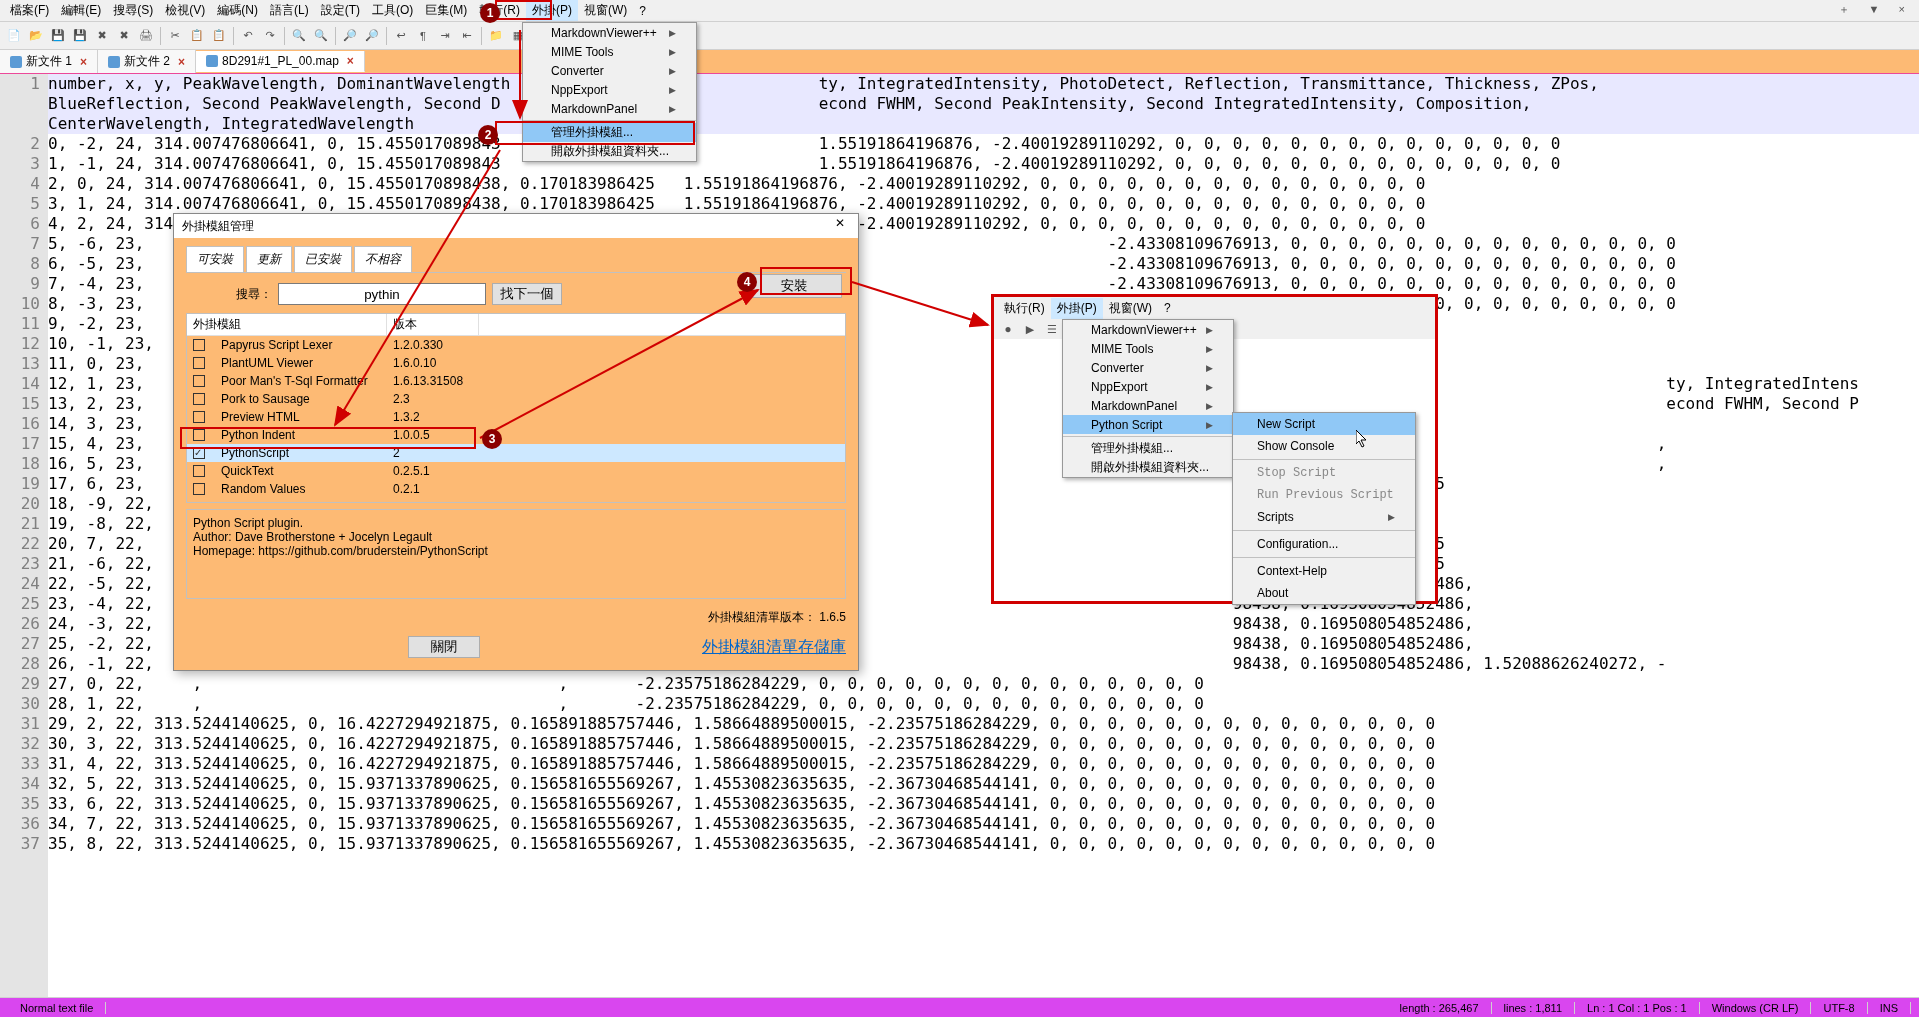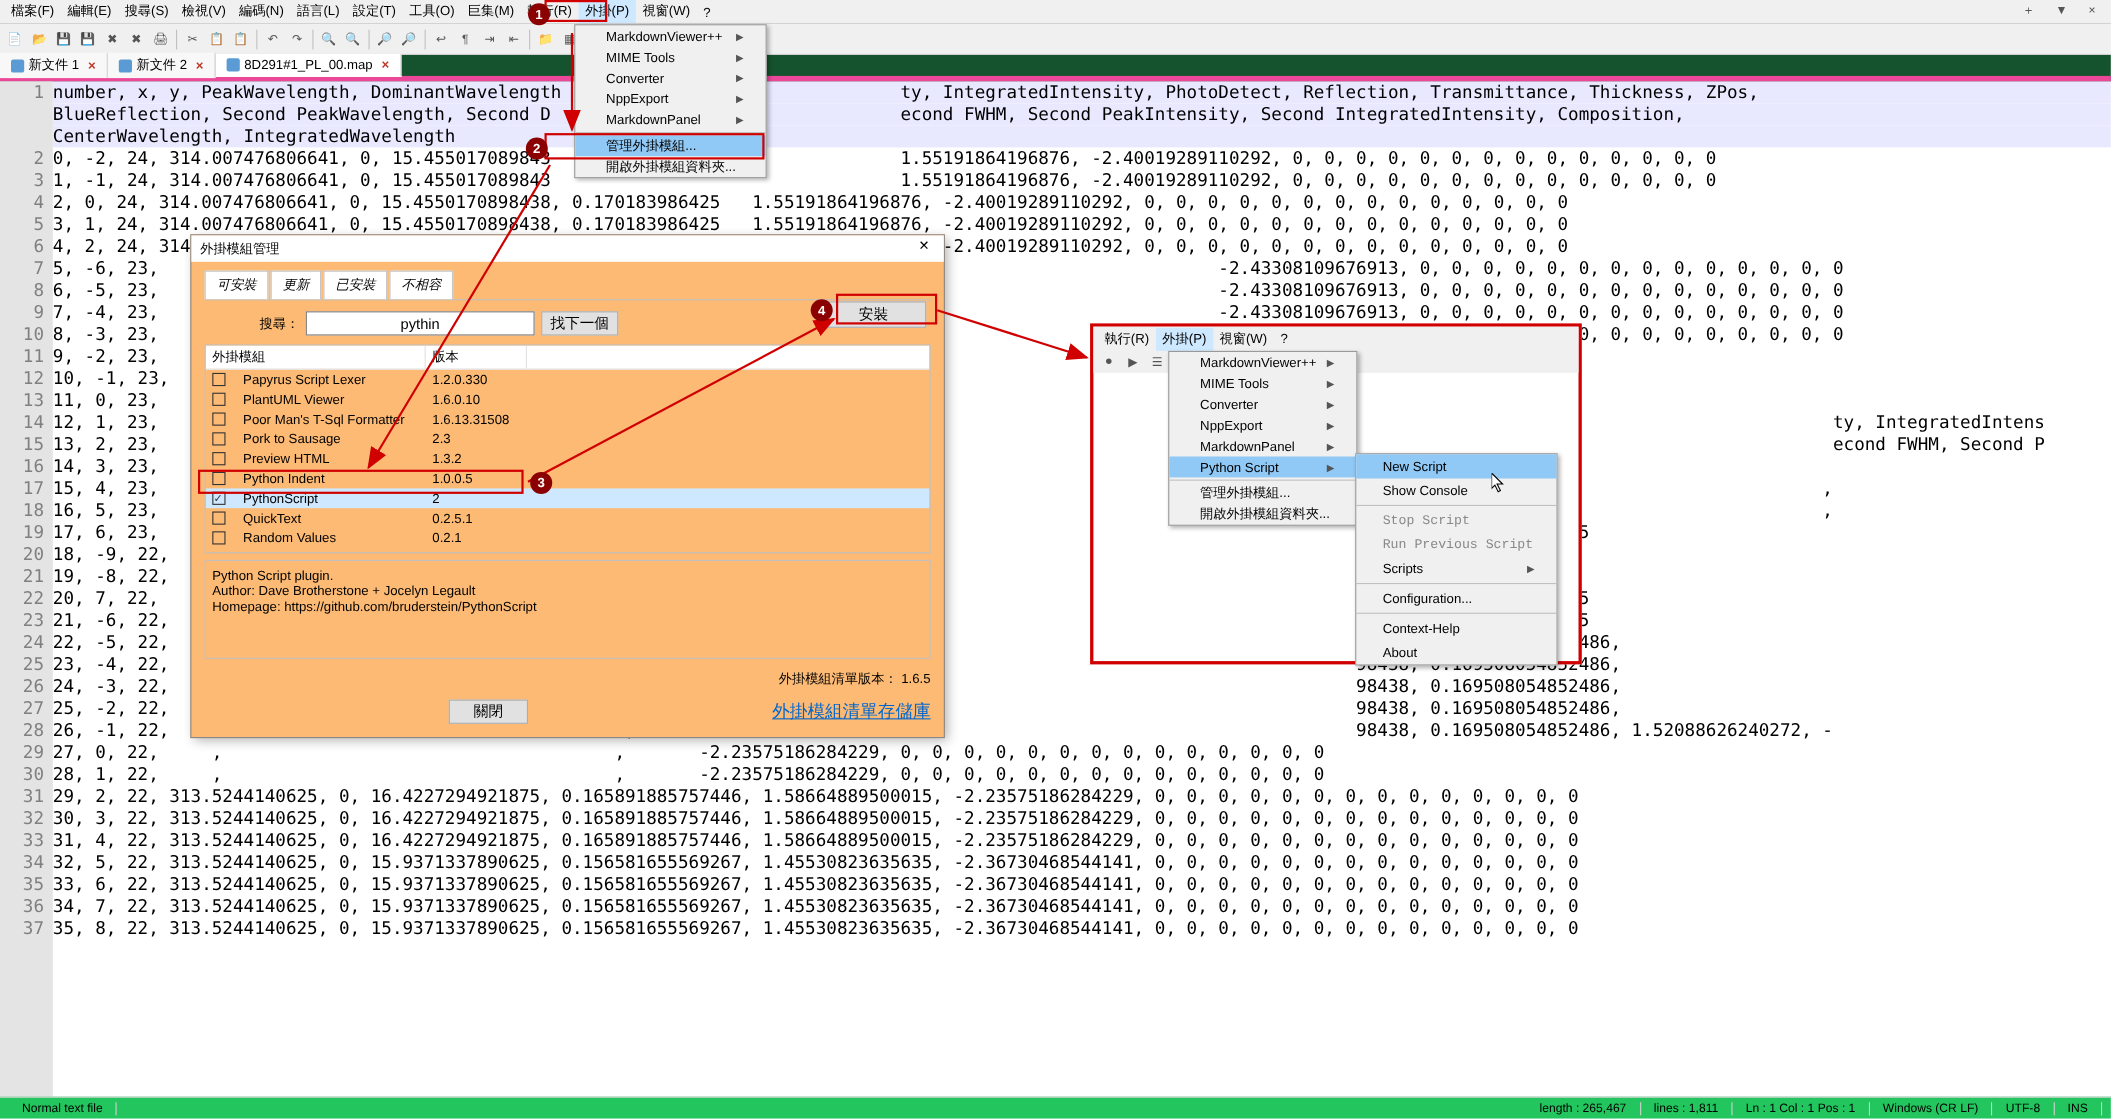--- a/index.html
+++ b/index.html
@@ -2,32 +2,32 @@
 <html><head>
 <meta charset="utf-8">
 <style>
 * { box-sizing: border-box; margin: 0; padding: 0; }
 body { font-family: "Segoe UI", Tahoma, sans-serif; font-size: 12px; background: #fff; overflow: hidden; width: 1919px; height: 1017px; position: relative; }
 .menubar { display: flex; align-items: center; height: 22px; background: #f0f0f0; border-bottom: 1px solid #d0d0d0; padding: 0 4px; }
 .menubar span { padding: 2px 6px; cursor: default; }
 .toolbar { display: flex; align-items: center; height: 28px; background: #f0f0f0; border-bottom: 1px solid #d0d0d0; padding: 0 4px; gap: 2px; }
 .tb-btn { width: 20px; height: 20px; display: inline-flex; align-items: center; justify-content: center; font-size: 11px; color: #555; border: 1px solid transparent; }
 .tb-sep { width: 1px; height: 18px; background: #c0c0c0; margin: 0 2px; }
-.tabbar { display: flex; align-items: center; height: 24px; background: #14532d; border-bottom: 5px solid #ec4899; }
+.tabbar { display: flex; align-items: center; height: 24px; background: #fdba74; border-bottom: 1px solid #ec4899; }
 .tab { display: flex; align-items: center; padding: 3px 10px; border-right: 1px solid #d0d0d0; background: #f8f8f8; font-size: 12px; gap: 4px; }
 .tab.active { background: #fff; border-bottom: 1px solid #fff; }
 .tab-icon { width: 12px; height: 12px; background: #5b9bd5; border-radius: 2px; }
 .tab-close { color: #c0392b; font-weight: bold; margin-left: 4px; }
 .editor { display: flex; height: calc(100% - 22px - 28px - 24px - 20px); font-family: Consolas, monospace; font-size: 16px; position: relative; }
 .gutter { width: 48px; background: #e4e4e4; text-align: right; padding-right: 8px; color: #808080; user-select: none; }
 .gutter div { height: 20px; line-height: 20px; }
 .code { flex: 1; white-space: pre; overflow: hidden; color: #000; }
 .code .ln { height: 20px; line-height: 20px; }
 .code .hl { background: #e8e8ff; }
-.statusbar { position: absolute; bottom: 0; left: 0; right: 0; height: 20px; background: #22c55e; border-top: 1px solid #d0d0d0; display: flex; align-items: center; font-size: 11px; padding: 0 8px; }
+.statusbar { position: absolute; bottom: 0; left: 0; right: 0; height: 20px; background: #d946ef; border-top: 1px solid #d0d0d0; display: flex; align-items: center; font-size: 11px; padding: 0 8px; }
 .statusbar .seg { padding: 0 12px; border-right: 1px solid #d0d0d0; }
 .statusbar .spacer { flex: 1; }
 
 
 .plugin-menu { position: absolute; top: 22px; left: 522px; width: 175px; background: #f0f0f0; border: 1px solid #999; box-shadow: 2px 2px 4px rgba(0,0,0,.3); z-index: 50; }
 .plugin-menu .mi { display: flex; align-items: center; justify-content: space-between; height: 19px; padding: 0 20px 0 28px; font-size: 12px; }
 .plugin-menu .mi.hl { background: #90c8f6; }
 .plugin-menu hr { border: none; border-top: 1px solid #c0c0c0; margin: 2px 0; }
 .submenu-arrow { font-size: 9px; color: #555; }
 

